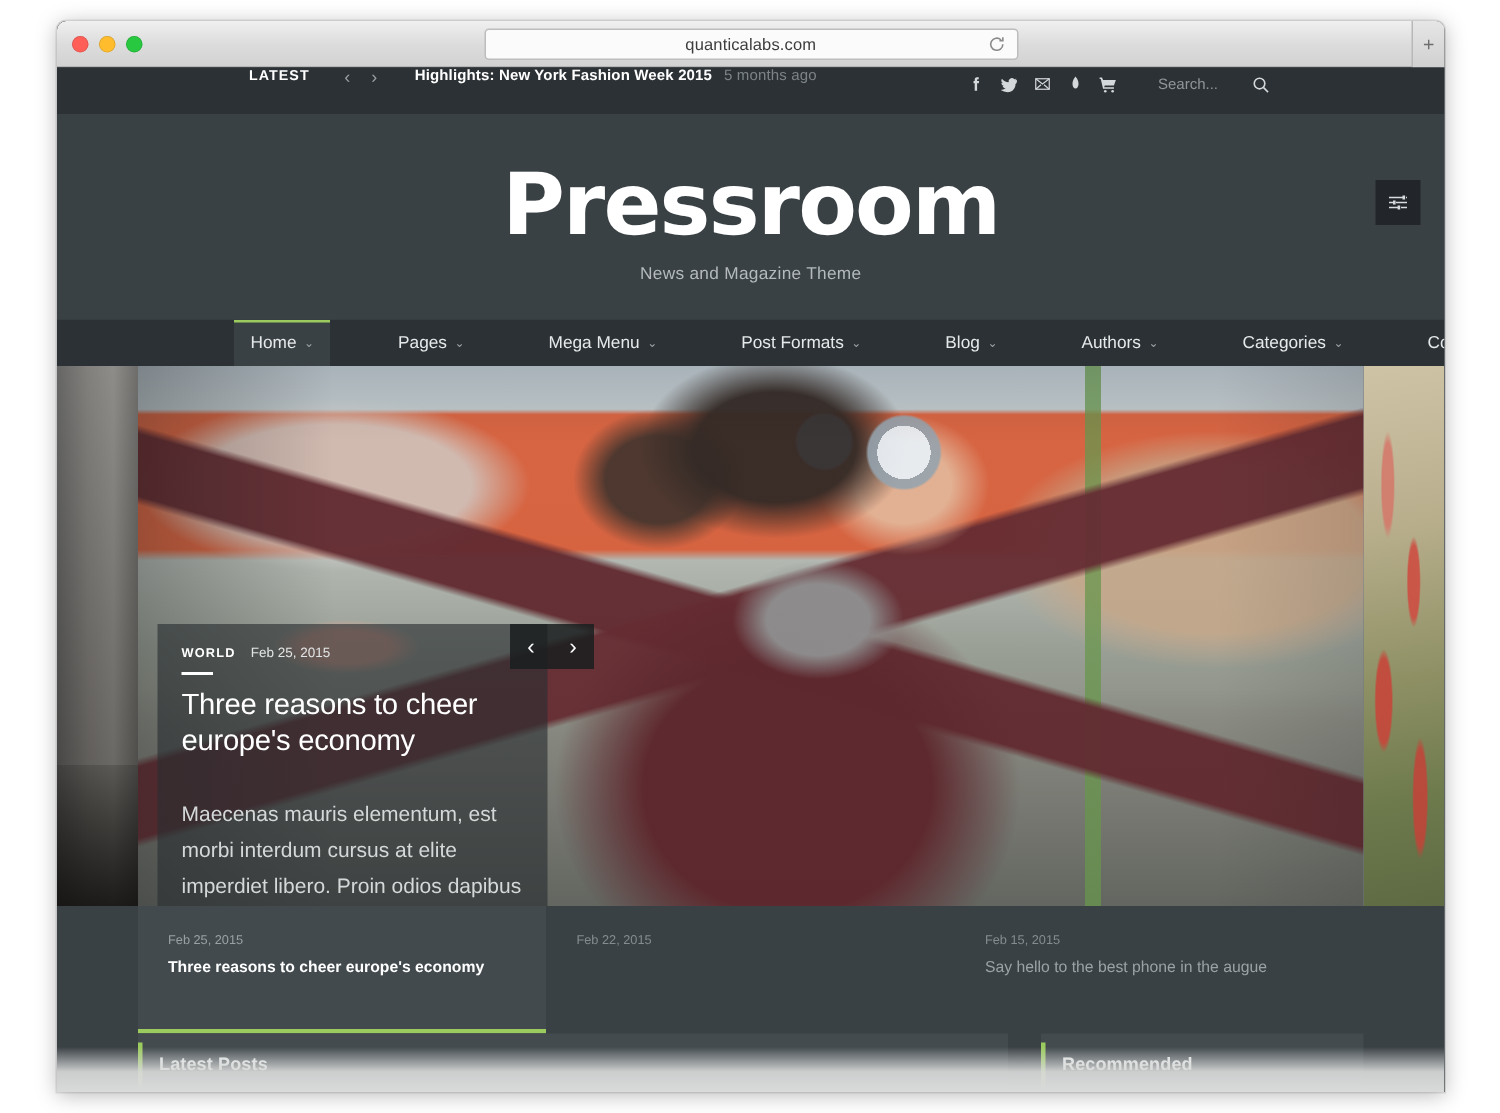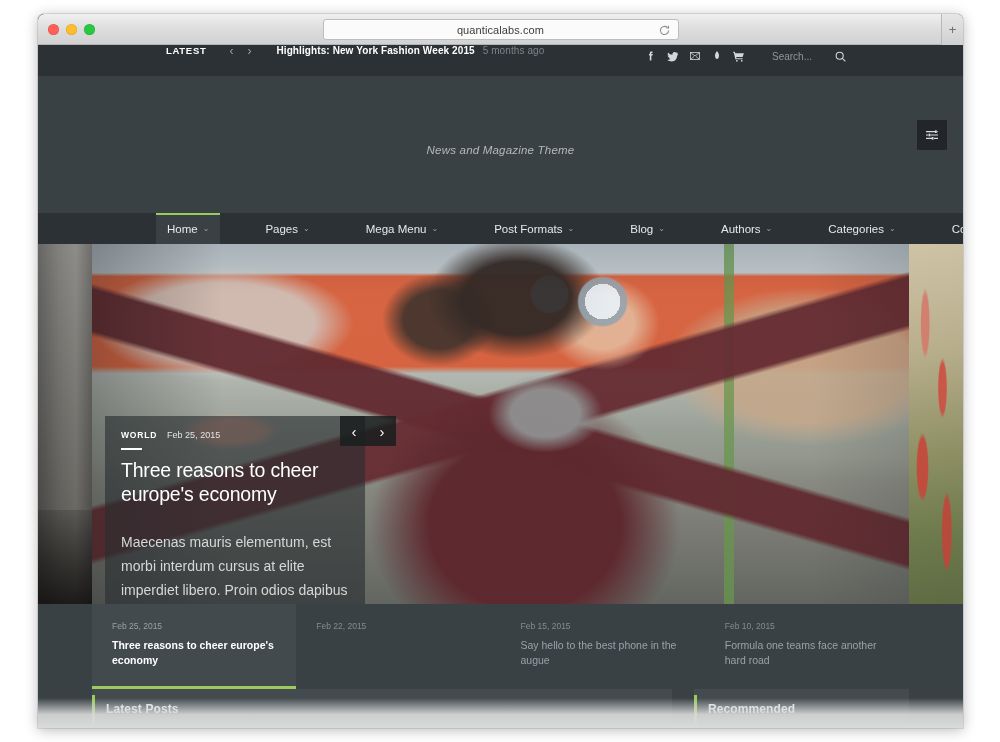--- a/index.html
+++ b/index.html
@@ -164,21 +164,20 @@
     line-height: 1;
     color: #ffffff;
     letter-spacing: -1.2px;
     margin-top: 8px;
   }
   #site-tagline {
     margin-top: 11px;
     font-size: 11.5px;
     color: #b3b9bc;
     letter-spacing: 0.2px;
-    font-style: italic;
   }
   #widget-toggle {
     position: absolute;
     right: 16px;
     top: 44px;
     width: 30px;
     height: 30px;
     background: #22262a;
     display: flex;
     align-items: center;
@@ -505,20 +504,21 @@
         <span id="search-icon-btn">
           <svg viewBox="0 0 24 24" width="13" height="13" fill="none" stroke="currentColor" stroke-width="2">
             <circle cx="10.5" cy="10.5" r="6.5"></circle>
             <path d="M15.5 15.5L21 21"></path>
           </svg>
         </span>
       </div>
     </div>
 
     <div id="masthead">
+      <div id="site-title">Pressroom</div>
       <div id="site-tagline">News and Magazine Theme</div>
       <div id="widget-toggle">
         <svg viewBox="0 0 24 24" width="16" height="16" fill="none" stroke="#d9dcde" stroke-width="1.7">
           <path d="M3 7h14M20 7h1M3 12h4M10 12h11M3 17h9M15 17h6"></path>
           <rect x="16.5" y="5" width="2.6" height="4" fill="#d9dcde" stroke="none"></rect>
           <rect x="7" y="10" width="2.6" height="4" fill="#d9dcde" stroke="none"></rect>
           <rect x="11.6" y="15" width="2.6" height="4" fill="#d9dcde" stroke="none"></rect>
         </svg>
       </div>
     </div>
@@ -592,24 +592,20 @@
         <div class="thumb-date">Feb 25, 2015</div>
         <div class="thumb-title">Three reasons to cheer europe's economy</div>
       </div>
       <div class="thumb">
         <div class="thumb-date">Feb 22, 2015</div>
       </div>
       <div class="thumb">
         <div class="thumb-date">Feb 15, 2015</div>
         <div class="thumb-title">Say hello to the best phone in the augue</div>
       </div>
-      <div class="thumb">
-        <div class="thumb-date">Feb 10, 2015</div>
-        <div class="thumb-title">Formula one teams face another hard road</div>
-      </div>
     </div>
 
     <div id="below-fold">
       <div class="below-panel" id="below-panel-latest">
         <div class="below-accent"></div>
         <div class="below-heading">Latest Posts</div>
       </div>
       <div class="below-panel" id="below-panel-recommended">
         <div class="below-accent"></div>
         <div class="below-heading">Recommended</div>

